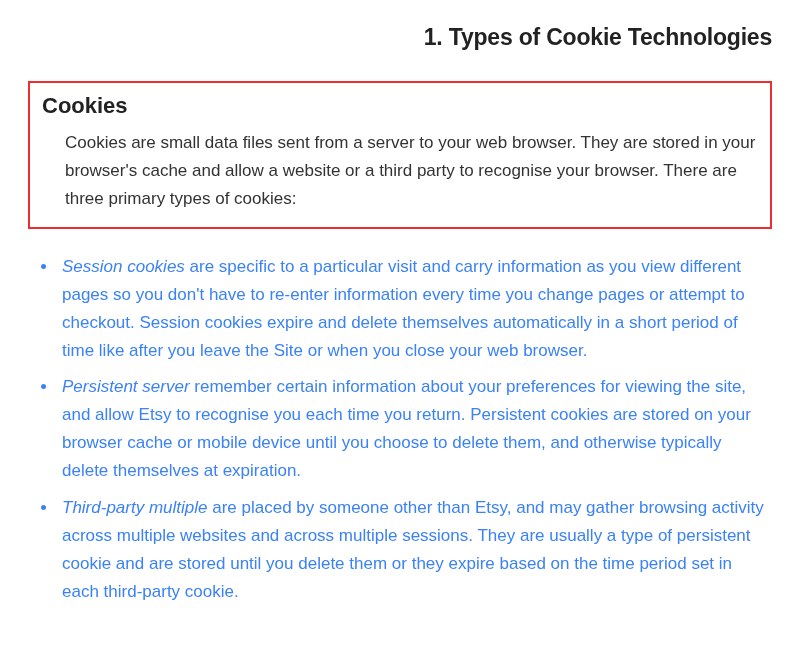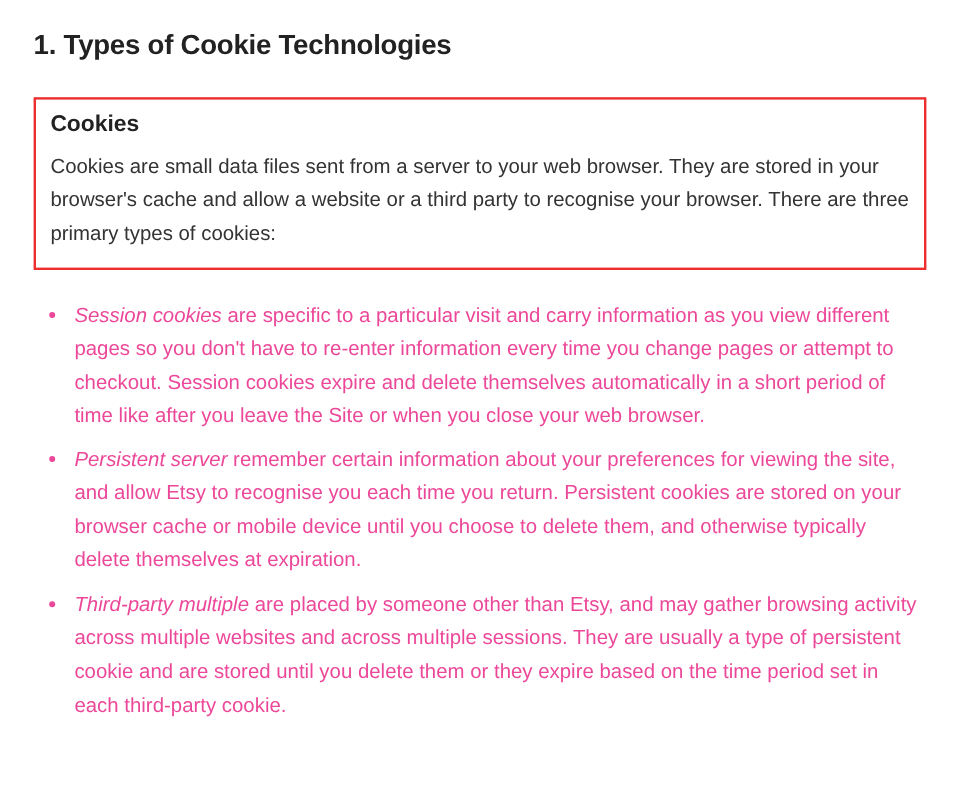--- a/index.html
+++ b/index.html
@@ -12,45 +12,47 @@
       background: #ffffff;
       padding: 24px 28px;
       width: 800px;
       color: #222222;
     }
     .section-heading {
       font-size: 23px;
       font-weight: 700;
       margin-bottom: 30px;
       letter-spacing: -0.2px;
+      text-align: right;
     }
     .highlight-box {
       border: 2px solid #ed2e2e;
       padding: 10px 12px 14px 12px;
       margin-bottom: 24px;
     }
     .box-title {
-      font-size: 19px;
+      font-size: 22px;
       font-weight: 700;
       margin-bottom: 10px;
     }
     .box-body {
       font-size: 17px;
       line-height: 1.65;
       color: #333333;
+      margin-left: 23px;
     }
     ul.cookie-list {
       list-style: disc;
       padding-left: 28px;
       margin-left: 2px;
     }
     ul.cookie-list li {
       font-size: 17px;
       line-height: 1.65;
-      color: #ec4899;
+      color: #3b82f6;
       margin-bottom: 8px;
       padding-left: 4px;
     }
     .term {
       font-style: italic;
     }
   </style>
 </head>
 <body>
 

